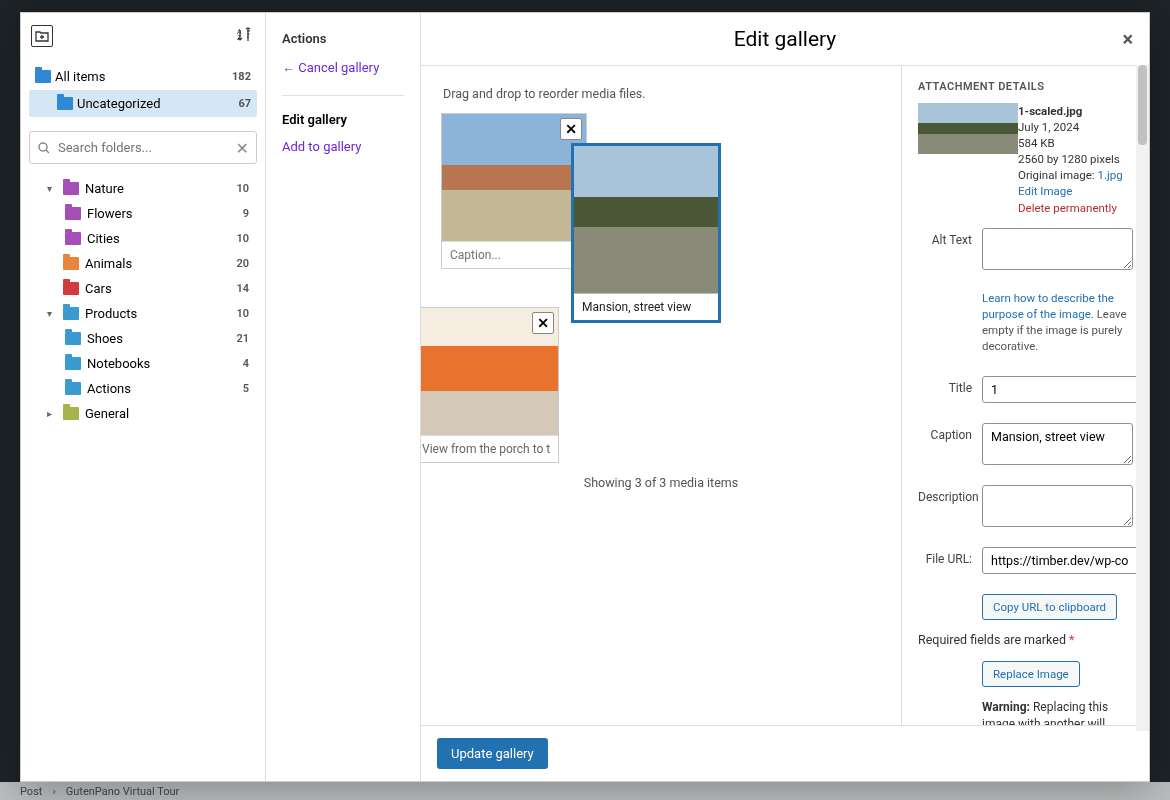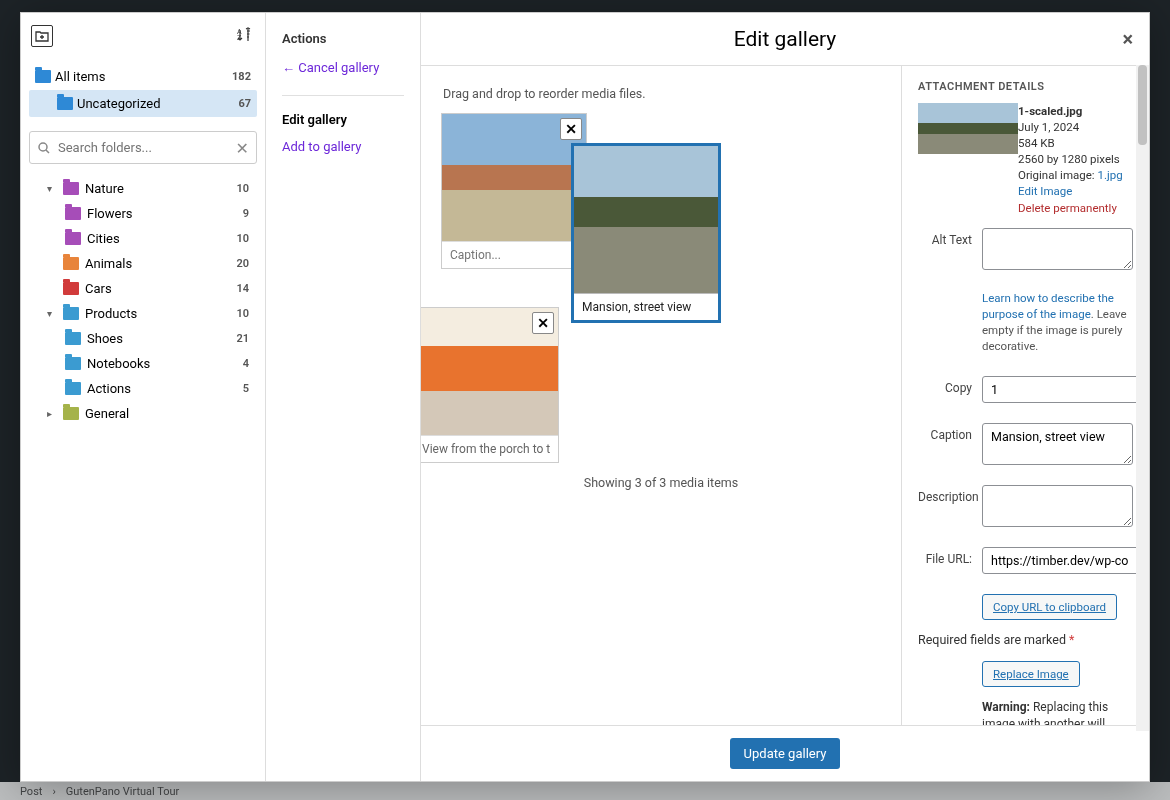--- a/index.html
+++ b/index.html
@@ -76,26 +76,26 @@
 .details .attthumb { width: 100px; height: 50px; flex-shrink: 0; }
 .details .attmeta { font-size: 11.5px; line-height: 1.4; }
 .details .attmeta .fn { font-weight: 700; }
 .details a { color: #2271b1; cursor: pointer; text-decoration: none; }
 .details .del { color: #b32d2e; }
 .detail-field { display: flex; gap: 10px; margin: 12px 0 20px; align-items: flex-start; }
 .detail-field label { width: 54px; text-align: right; font-size: 12px; color: #444; padding-top: 5px; flex-shrink: 0; }
 .detail-field input[type=text], .detail-field textarea { flex: 1; border: 1px solid #8c8f94; border-radius: 3px; padding: 5px 8px; font-size: 12.5px; background: #fff; resize: both; }
 .detail-field textarea { min-height: 38px; resize: vertical; }
 .detail-help { font-size: 11.5px; color: #555; margin-left: 64px; margin-bottom: 22px; line-height: 1.4; }
-.btn-outline { border: 1px solid #2271b1; color: #2271b1; background: #f6f7f7; padding: 5px 10px; font-size: 11.5px; border-radius: 3px; cursor: pointer; text-decoration: underline; }
+.btn-outline { border: 1px solid #2271b1; color: #2271b1; background: #f6f7f7; padding: 5px 10px; font-size: 11.5px; border-radius: 3px; cursor: pointer; }
 .warn { font-size: 12px; line-height: 1.45; color: #333; margin-top: 12px; }
 .warn b { font-weight: 700; }
 
 
-.modal-footer { border-top: 1px solid #ddd; padding: 12px 16px; display: flex; justify-content: center; }
+.modal-footer { border-top: 1px solid #ddd; padding: 12px 16px; display: flex; justify-content: flex-start; }
 .btn-primary { background: #2271b1; color: #fff; border: none; padding: 8px 14px; font-size: 13px; border-radius: 3px; cursor: pointer; }
 
 
 .bottom-crumb { position: absolute; bottom: 0; left: 0; right: 0; height: 18px; background: #fff; font-size: 11px; color: #555; padding: 2px 20px; display: flex; gap: 10px; align-items: center; opacity: 0.7; }
 
 .scrollbar-fake { position: absolute; right: 0; top: 52px; bottom: 50px; width: 13px; background: #f1f1f1; }
 .scrollbar-fake::after { content: ''; position: absolute; top: 0; left: 2px; width: 9px; height: 80px; background: #c1c1c1; border-radius: 4px; }
 
 svg { display: block; }
 </style>
@@ -271,21 +271,21 @@
 
         <div class="detail-field">
           <label>Alt Text</label>
           <textarea style=""></textarea>
         </div>
         <div class="detail-help">
           <a>Learn how to describe the purpose of the image</a><span>. Leave empty if the image is purely decorative.</span>
         </div>
 
         <div class="detail-field">
-          <label>Copy</label>
+          <label>Title</label>
           <input type="text" value="1" style="">
         </div>
 
         <div class="detail-field">
           <label>Caption</label>
           <textarea style="">Mansion, street view</textarea>
         </div>
 
         <div class="detail-field">
           <label>Description</label>

